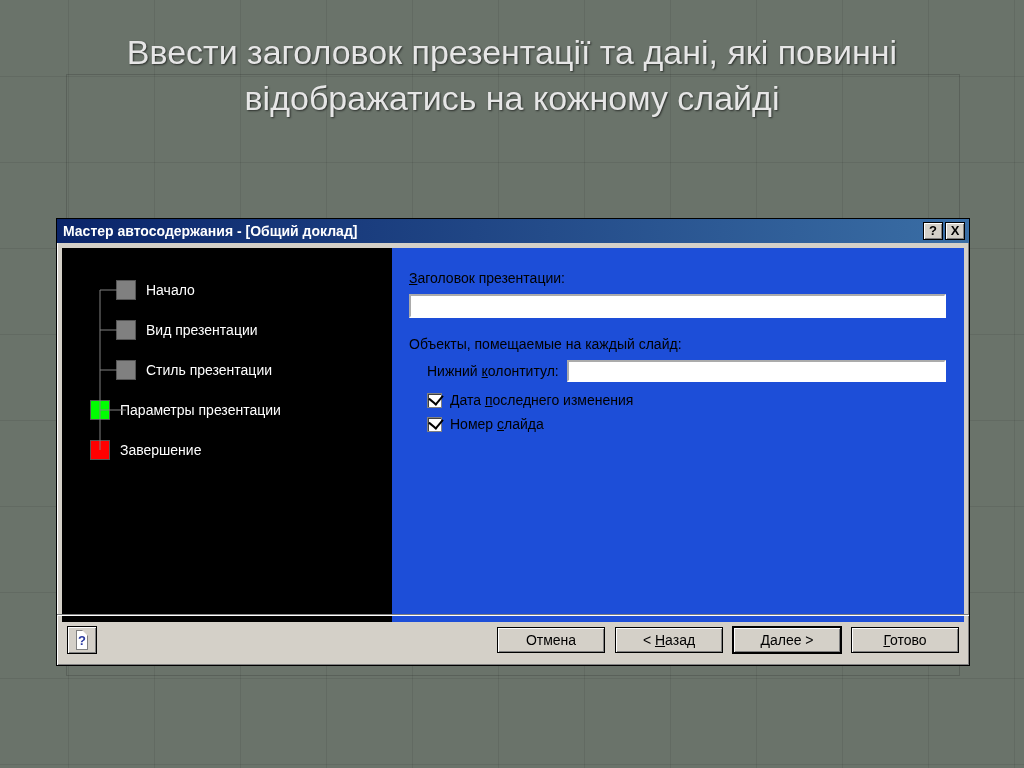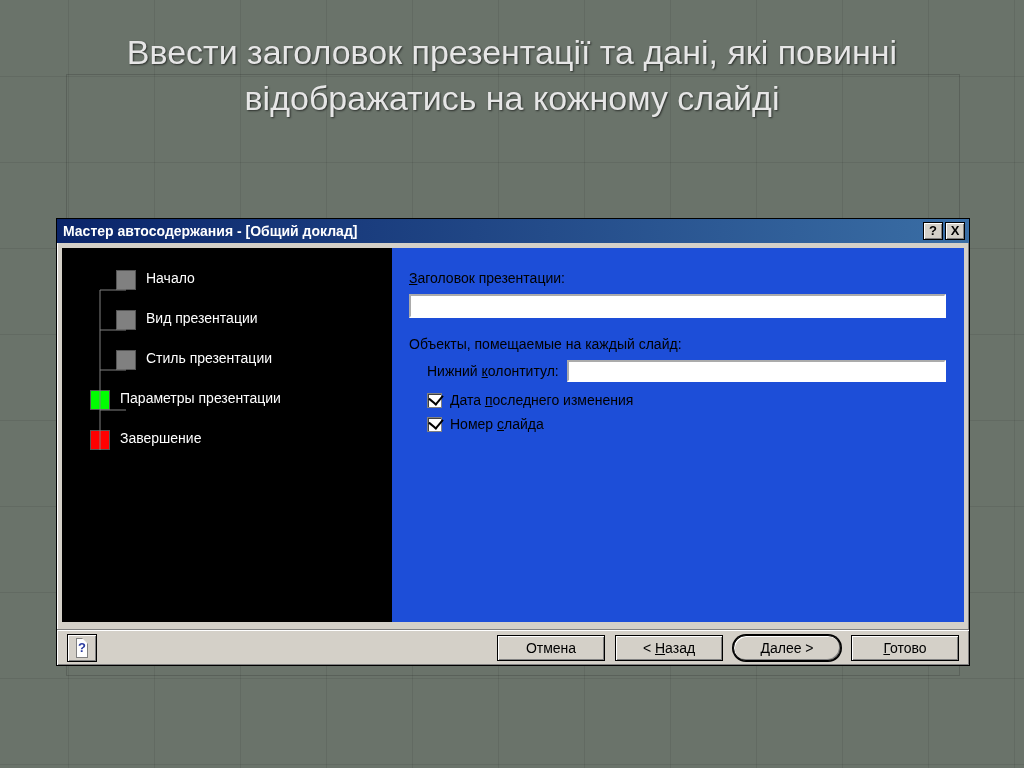--- a/index.html
+++ b/index.html
@@ -74,21 +74,21 @@
     margin: 5px 0 5px 5px;
     background: #000;
     position: relative;
     padding: 22px 10px 10px 28px;
   }
   .nav-svg {
     position: absolute; left: 28px; top: 24px;
     width: 110px; height: 300px;
   }
   .nav-item {
-    display: flex; 
+    display: flex; align-items: center;
     color: #fff; font-size: 14px;
     height: 40px;
   }
   .nav-sq {
     width: 20px; height: 20px;
     flex-shrink: 0;
     margin-right: 10px;
     border: 1px solid #555;
   }
   .nav-item:nth-child(2) { padding-left: 26px; }
@@ -139,40 +139,39 @@
     left: 2px; top: -1px;
     width: 10px; height: 8px;
     border-left: 2px solid #000;
     border-bottom: 2px solid #000;
     transform: rotate(-50deg);
   }
 
   .btn-bar {
     position: absolute;
     left: 0; right: 0; bottom: 0;
-    height: 36px;
+    height: 51px;
     border-top: 1px solid #808080;
     box-shadow: inset 0 1px 0 #fff;
     display: flex; align-items: center;
     padding: 0 10px;
     gap: 10px;
   }
   .btn-bar .spacer { flex: 1; }
   .btn {
     min-width: 108px; height: 26px;
     background: #d4d0c8;
     border: 1px solid #000;
     box-shadow: inset 1px 1px 0 #fff, inset -1px -1px 0 #808080;
     font-size: 14px;
     font-family: inherit;
     padding: 0 8px;
   }
   .btn.default {
     box-shadow: 0 0 0 1px #000, inset 1px 1px 0 #fff, inset -1px -1px 0 #808080;
-    border-radius: 13px;
   }
   .help-btn {
     width: 30px; height: 28px; min-width: 0;
     display: flex; align-items: center; justify-content: center;
   }
   .help-icon {
     width: 18px; height: 20px;
     background: #fff;
     border: 1px solid #808080;
     position: relative;

